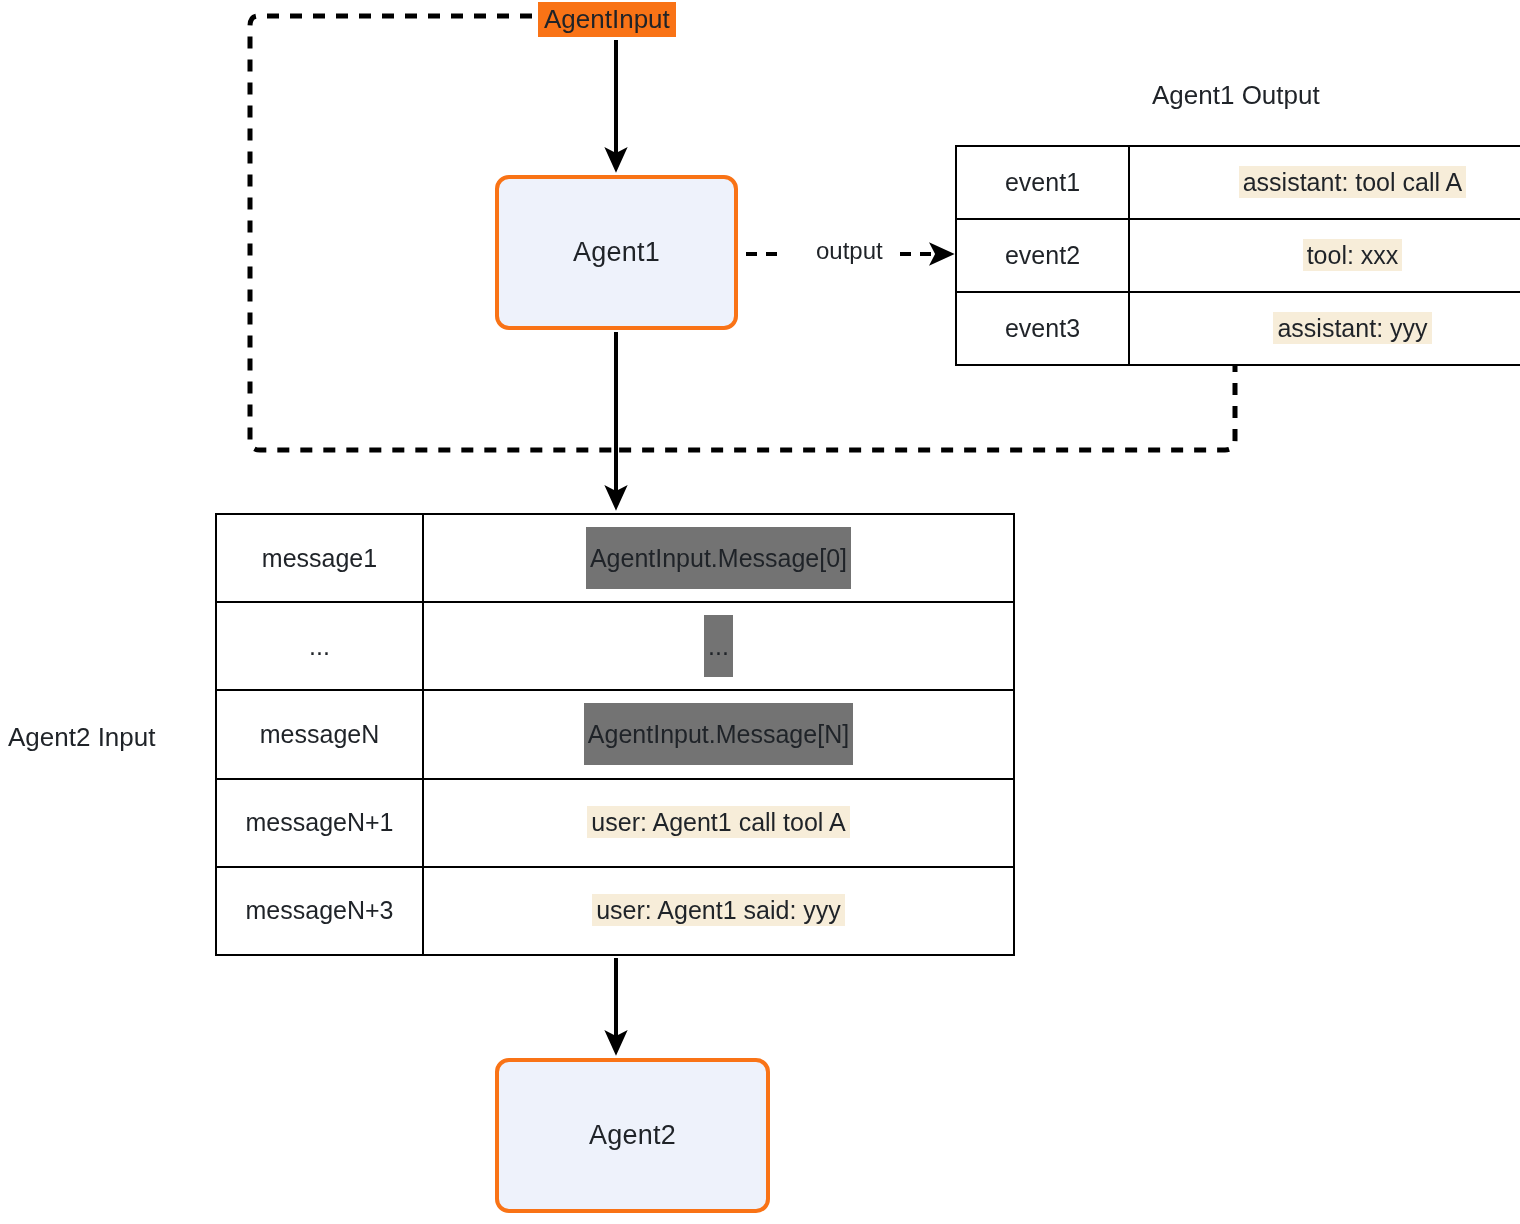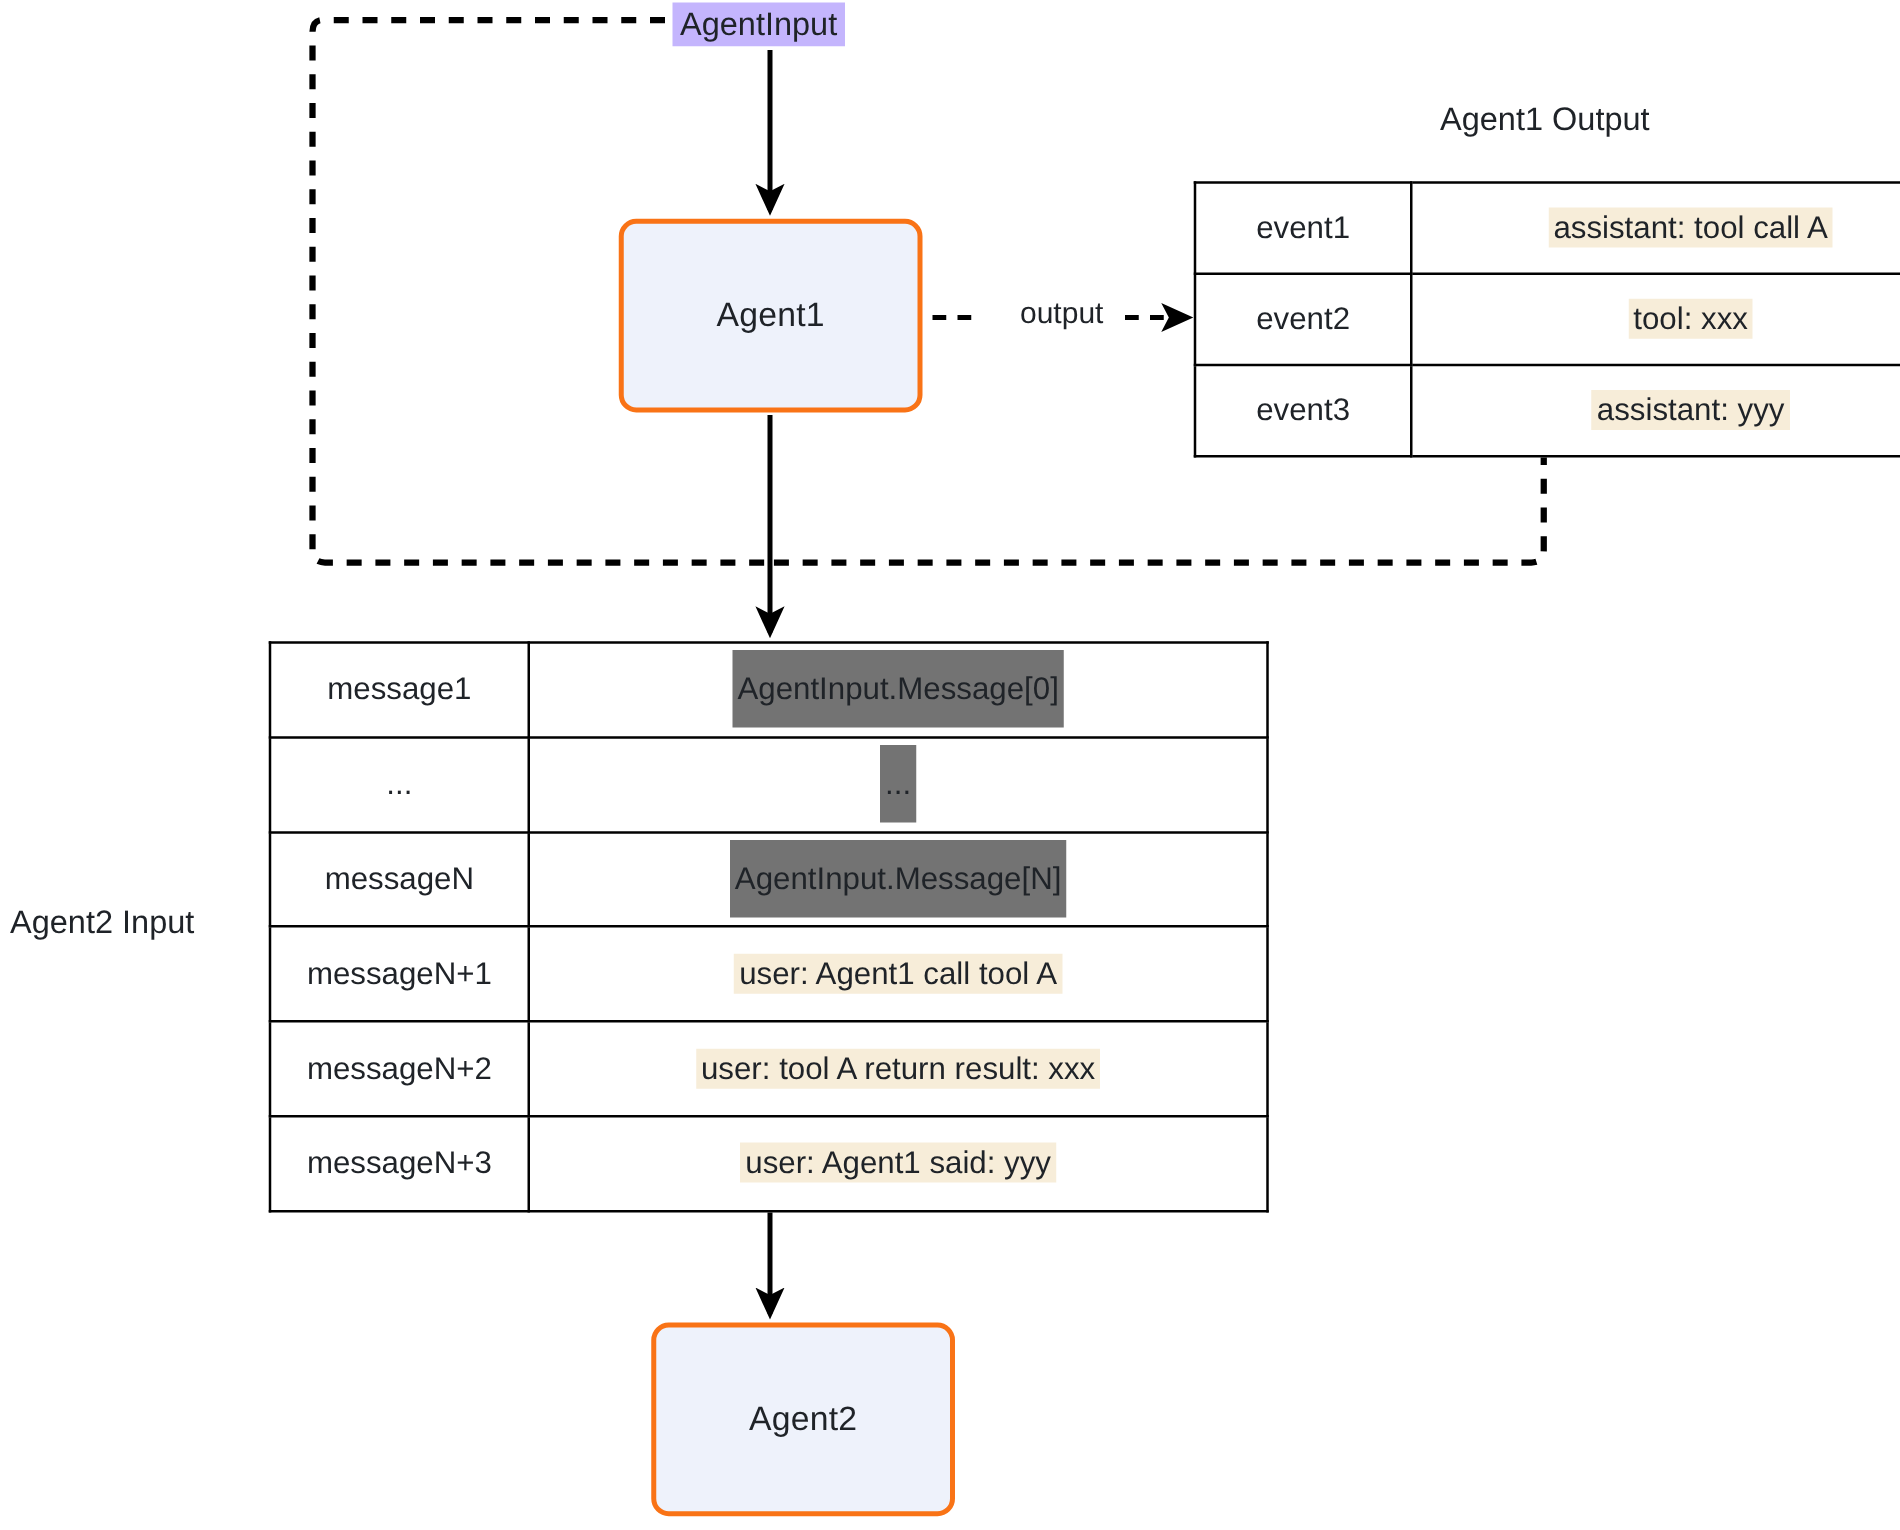--- a/index.html
+++ b/index.html
@@ -36,34 +36,34 @@
     border: 4px solid #f97316;
     border-radius: 14px;
     display: flex;
     align-items: center;
     justify-content: center;
     font-size: 27px;
     color: #1f2328;
     letter-spacing: 0.2px;
   }
   #agent1-node { left: 495px; top: 175px; width: 243px; height: 155px; }
-  #agent2-node { left: 495px; top: 1058px; width: 243px; height: 155px; margin-left: 26px; }
+  #agent2-node { left: 495px; top: 1058px; width: 275px; height: 155px; }
 
   
   .plain-label {
     position: absolute;
     font-size: 26px;
     color: #1f2328;
     white-space: nowrap;
   }
   #agent-input-label {
     left: 538px;
     top: 2px;
     padding: 2px 6px;
-    background: #c4b5fd;
+    background: #f97316;
     font-size: 26px;
   }
   #output-edge-label {
     left: 792px;
     top: 237px;
     font-size: 24px;
     margin-left: 24px;
   }
   #agent1-output-title { left: 1152px; top: 80px; }
   #agent2-input-title  { left: 8px;  top: 722px; }
@@ -186,24 +186,20 @@
         </tr>
         <tr>
           <td class="col-key">messageN</td>
           <td><span class="hl-pink">AgentInput.Message[N]</span></td>
         </tr>
         <tr>
           <td class="col-key">messageN+1</td>
           <td><span class="hl-cream">user: Agent1 call tool A</span></td>
         </tr>
         <tr>
-          <td class="col-key">messageN+2</td>
-          <td><span class="hl-cream">user: tool A return result: xxx</span></td>
-        </tr>
-        <tr>
           <td class="col-key">messageN+3</td>
           <td><span class="hl-cream">user: Agent1 said: yyy</span></td>
         </tr>
       </tbody>
   </table>
 
   <div class="agent-node" id="agent2-node">
     <span>Agent2</span>
   </div>
 

